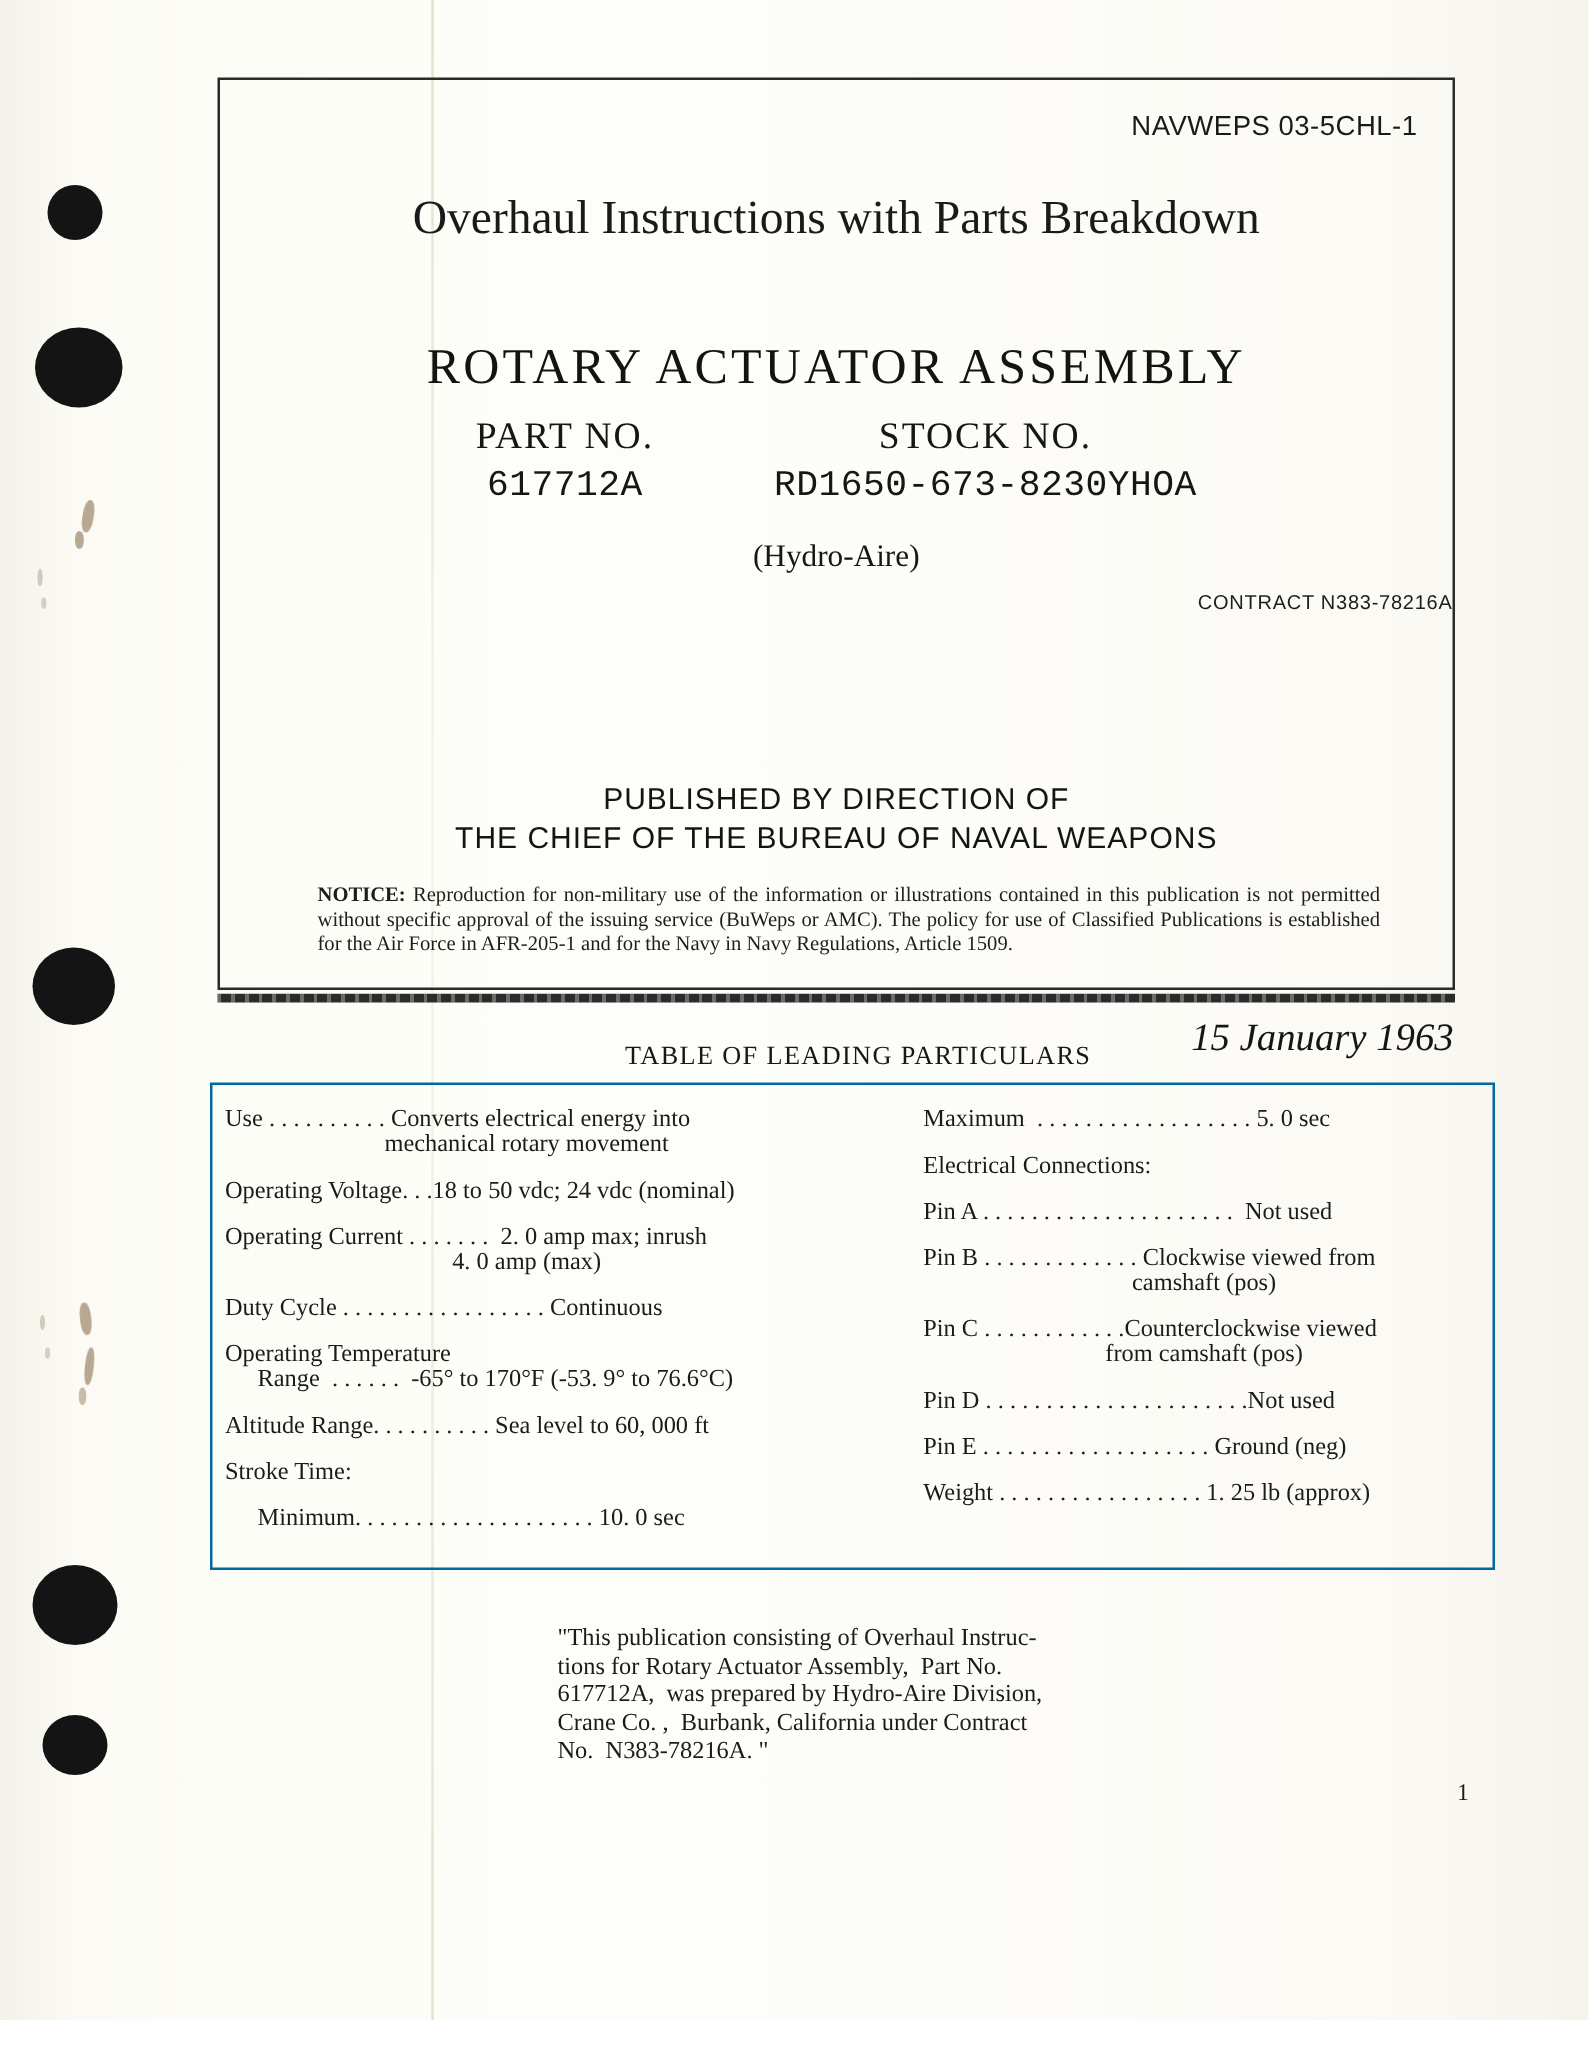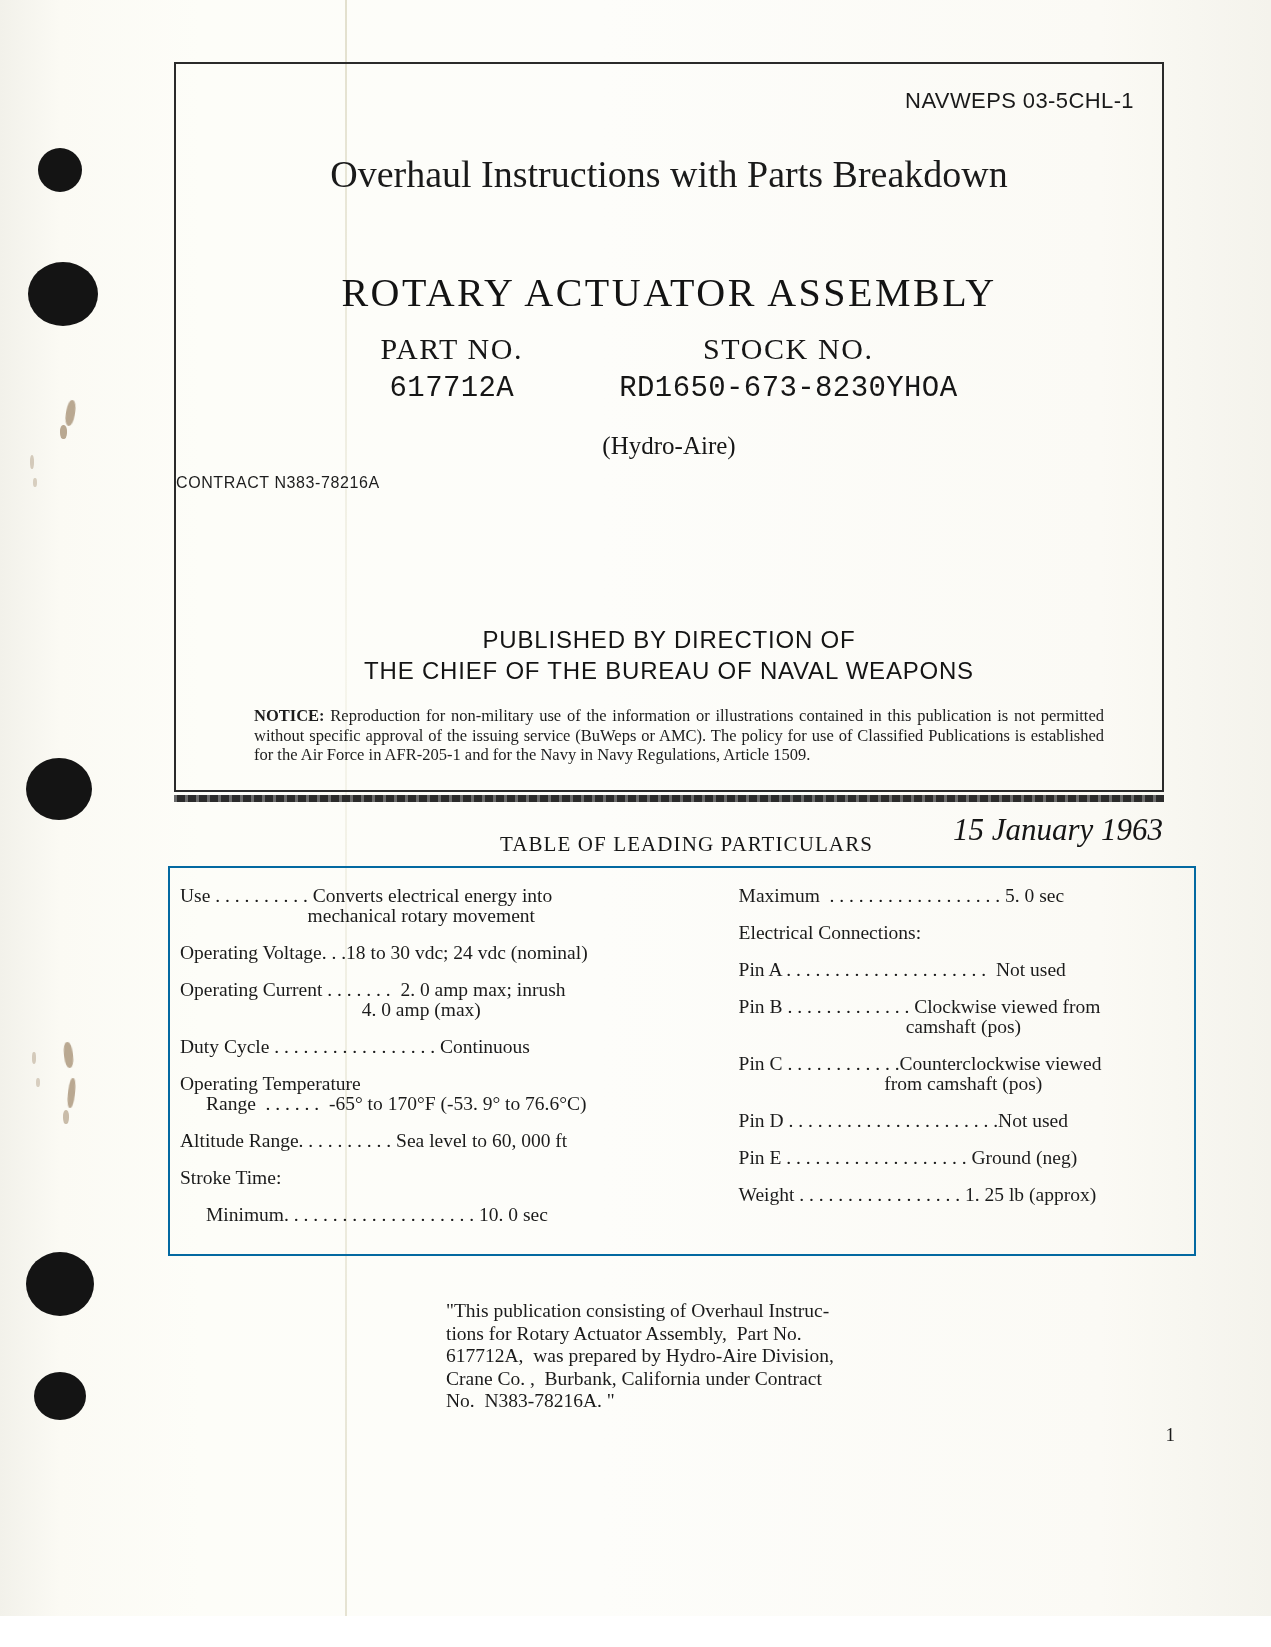--- a/index.html
+++ b/index.html
@@ -128,21 +128,21 @@
     left: 0; right: 0;
     top: 368px;
     text-align: center;
     font-size: 25px;
     color: #161616;
   }
   .contract {
     position: absolute;
     left: 0; right: 0;
     top: 410px;
-    text-align: left;
+    text-align: right;
     font-family: "Liberation Sans", sans-serif;
     font-size: 16px;
     letter-spacing: .6px;
     color: #1d1d1d;
   }
   .published {
     position: absolute;
     left: 0; right: 0;
     top: 560px;
     text-align: center;
@@ -311,21 +311,21 @@
   <div class="particulars">
 
     <div class="col col-left">
 
       <div class="row">
         <span class="line">Use . . . . . . . . . . Converts electrical energy into</span>
         <span class="line line-right">mechanical rotary movement</span>
       </div>
 
       <div class="row">
-        <span class="line">Operating Voltage. . .18 to 30 vdc; 24 vdc (nominal)</span>
+        <span class="line">Operating Voltage. . .18 to 50 vdc; 24 vdc (nominal)</span>
       </div>
 
       <div class="row">
         <span class="line">Operating Current . . . . . . .  2. 0 amp max; inrush</span>
         <span class="line line-right">4. 0 amp (max)</span>
       </div>
 
       <div class="row">
         <span class="line">Duty Cycle . . . . . . . . . . . . . . . . . Continuous</span>
       </div>

